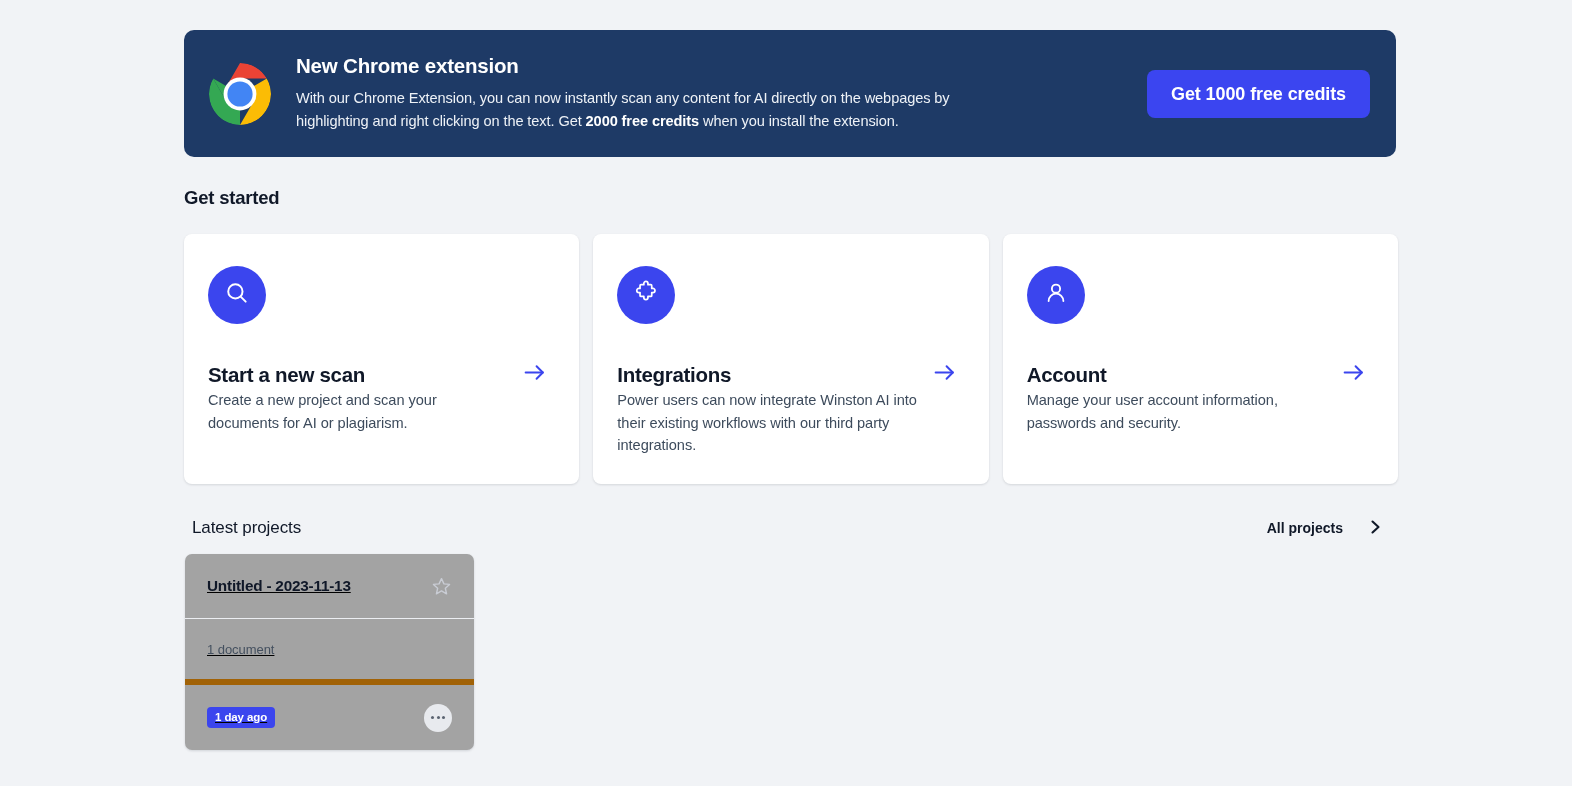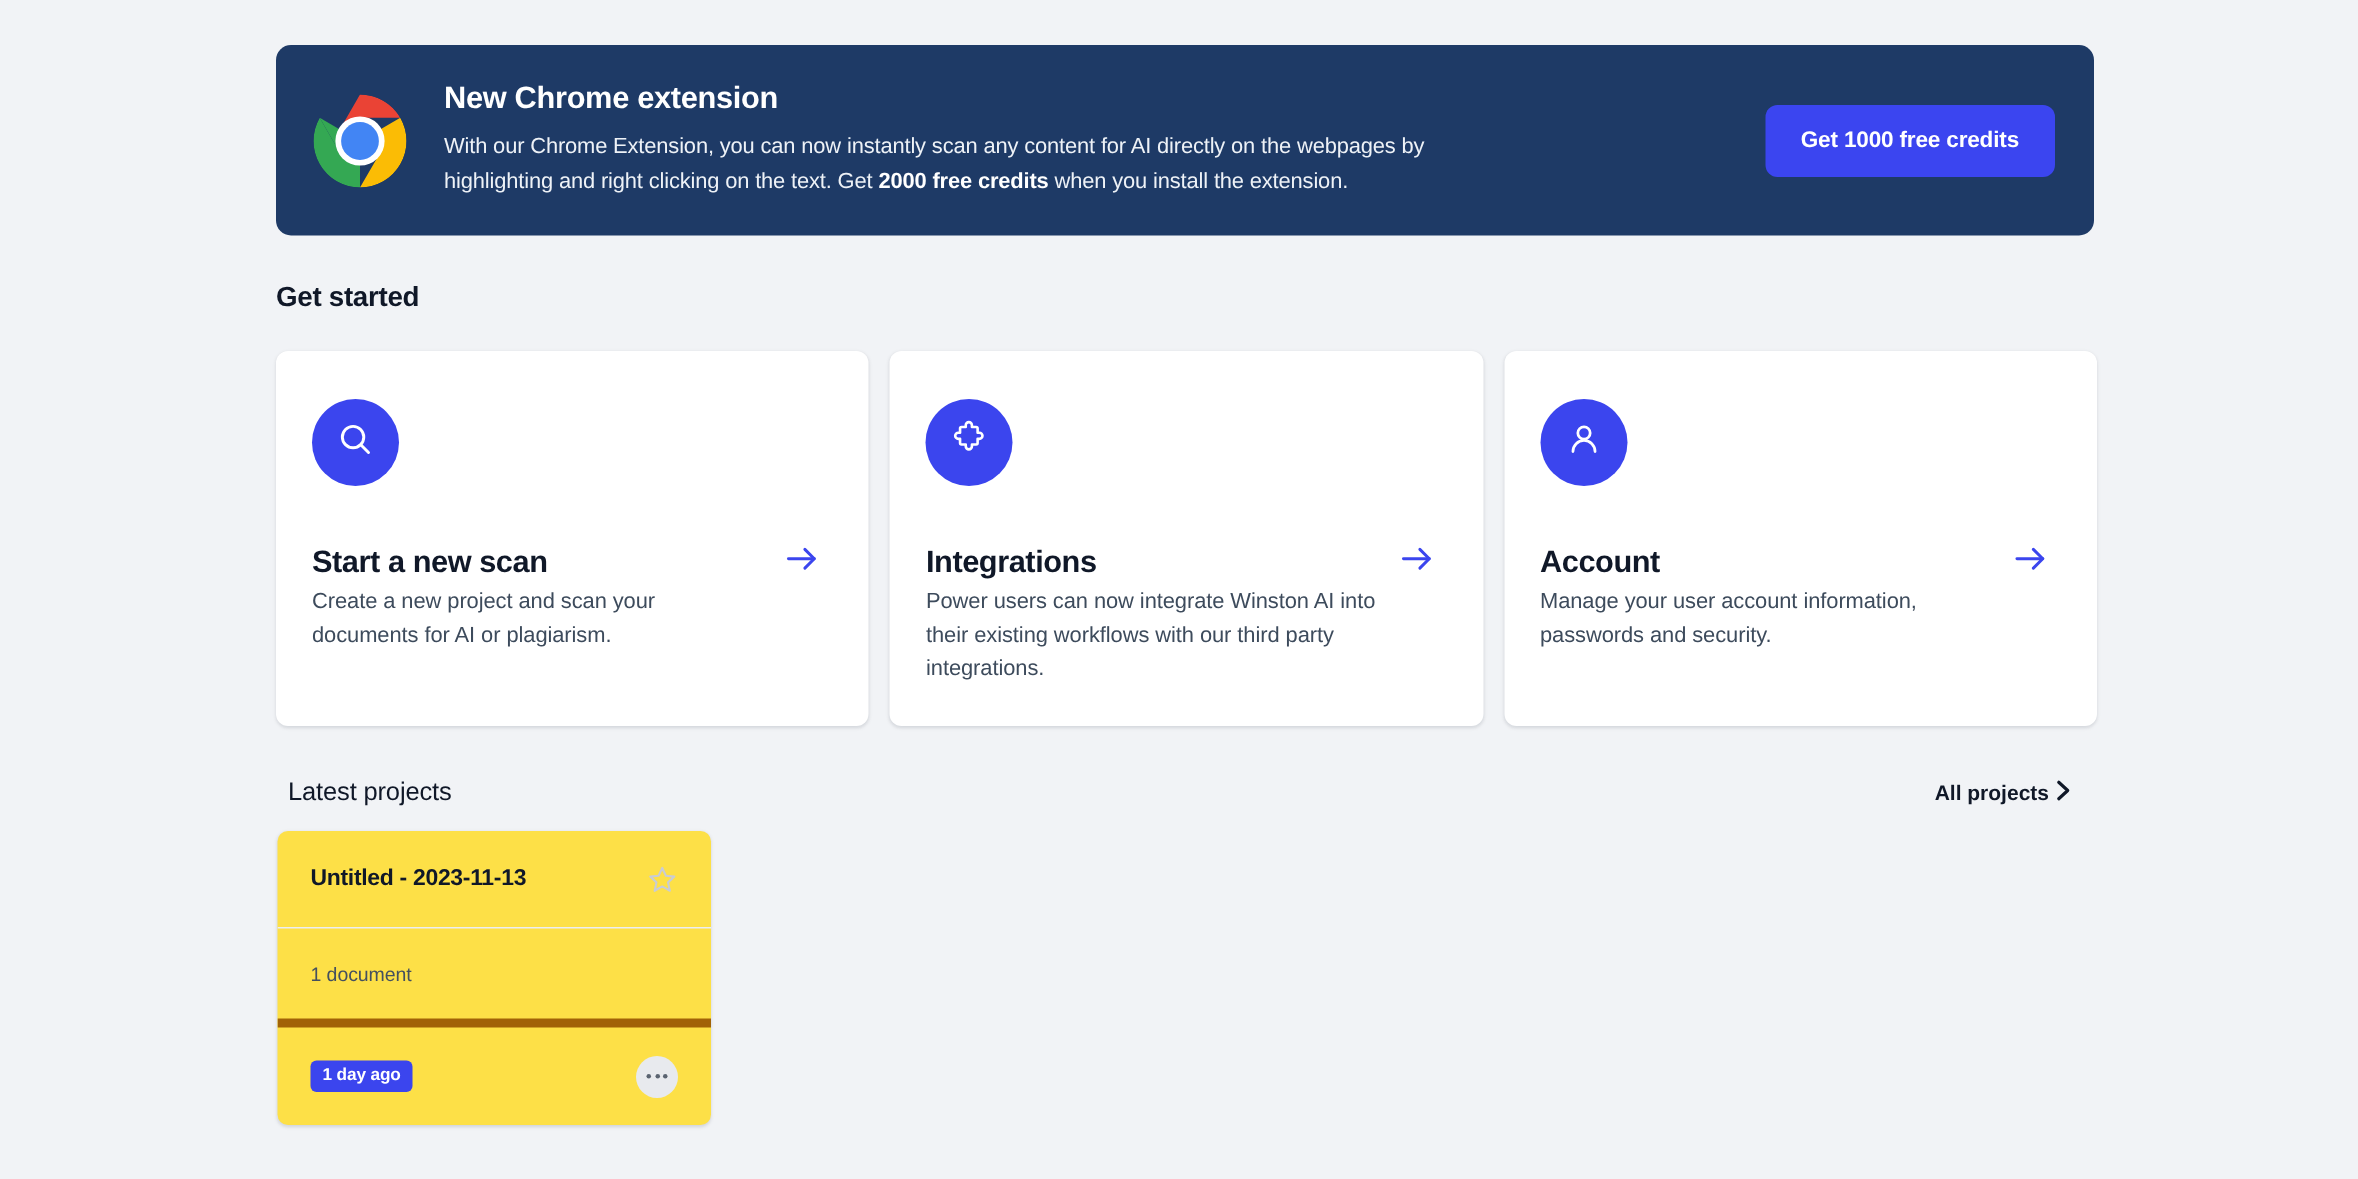--- a/index.html
+++ b/index.html
@@ -50,21 +50,21 @@
     color: #eef2f7;
     font-size: 14.6px;
     line-height: 23.5px;
     letter-spacing: -0.1px;
   }
   .banner-body b { font-weight: bold; color: #ffffff; }
   .banner-cta {
     margin-left: auto;
     background: #3b45f0;
     color: #ffffff;
-    font-size: 15px;
+    font-size: 18px;
     font-weight: bold;
     letter-spacing: -0.1px;
     border: none;
     border-radius: 8px;
     padding: 0 24px;
     height: 48px;
     line-height: 48px;
     cursor: pointer;
     white-space: nowrap;
     font-family: "Liberation Sans", sans-serif;
@@ -92,21 +92,21 @@
   }
   .latest-title {
     color: #101828;
     font-size: 17px;
     font-weight: normal;
     letter-spacing: -0.1px;
   }
   .all-projects {
     display: flex;
     align-items: center;
-    gap: 3px;
+    gap: 26px;
     color: #101828;
     font-size: 14px;
     font-weight: bold;
     cursor: pointer;
   }
 
   
   .cards {
     position: absolute;
     left: 184px;
@@ -154,25 +154,26 @@
     letter-spacing: -0.05px;
     max-width: 300px;
   }
 
   
   .project-card {
     position: absolute;
     left: 185px;
     top: 554px;
     width: 289px;
-    background: #fde047;
+    background: #a3a3a3;
     border-radius: 7px;
     box-shadow: 0 1px 3px rgba(16,24,40,0.09), 0 1px 2px rgba(16,24,40,0.05);
     overflow: hidden;
     cursor: pointer;
+    text-decoration: underline;
   }
   .pc-row {
     display: flex;
     align-items: center;
     justify-content: space-between;
     padding: 0 22px;
   }
   .pc-top { height: 65px; border-bottom: 1px solid #eceef2; }
   .pc-mid { height: 66px; border-bottom: 6px solid #a16207; }
   .pc-bot { height: 65px; }

